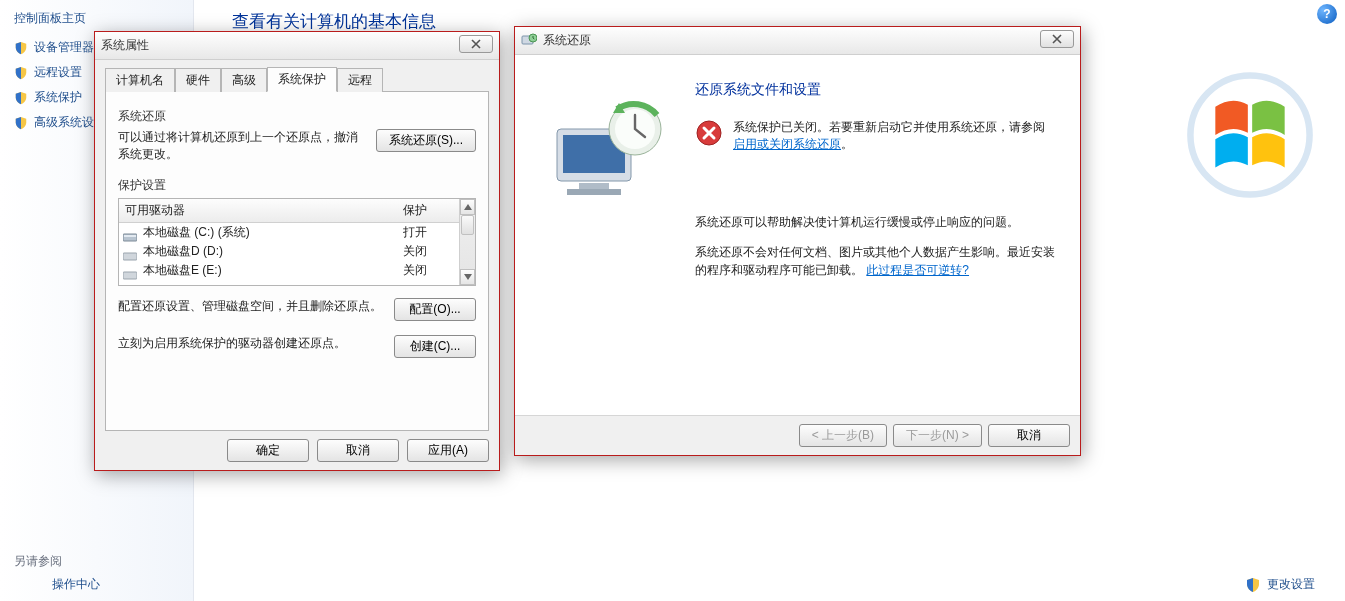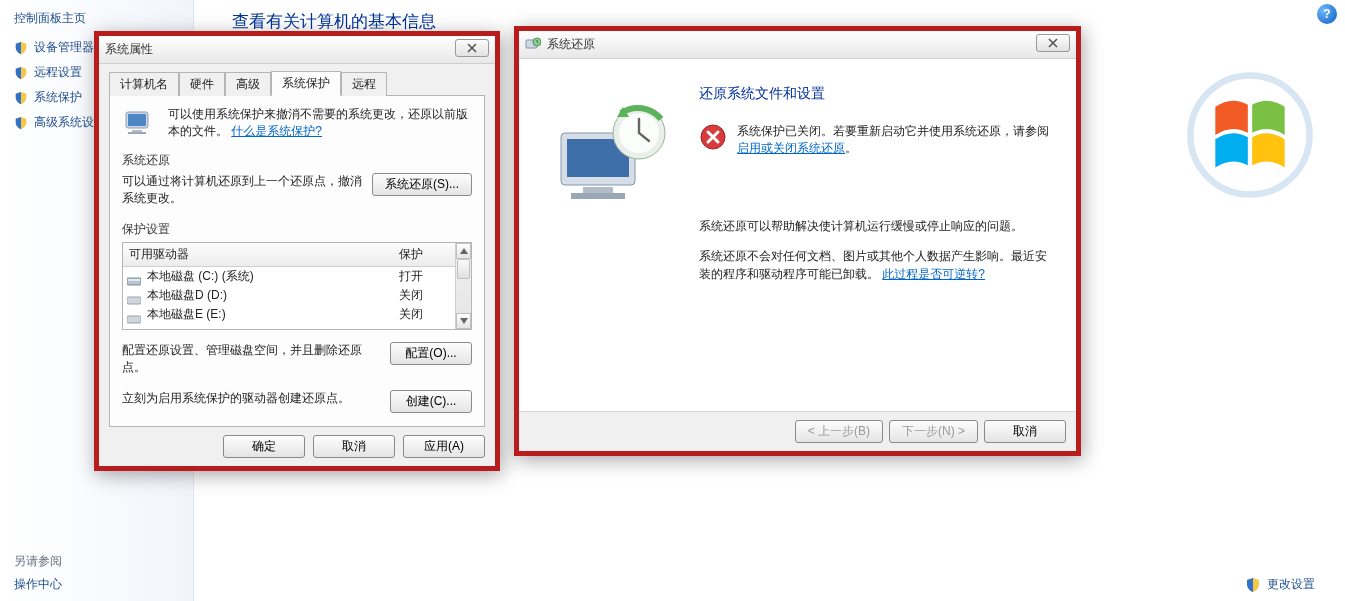--- a/index.html
+++ b/index.html
@@ -46,20 +46,21 @@
   .cp-side-bottom {
     position: absolute;
     bottom: 8px;
     left: 14px;
     color: #6b7280;
   }
   .cp-side-bottom .op-link {
     color: #1f4e8c;
     margin-top: 6px;
     cursor: pointer;
+    margin-left: 38px;
   }
 
   .cp-main { flex: 1; position: relative; padding: 4px 20px; }
   .cp-main h1 {
     color: #003399;
     font-size: 17px;
     font-weight: normal;
     margin: 6px 0 18px 18px;
   }
   .cp-table { margin-left: 40px; }
@@ -101,21 +102,21 @@
     display: flex;
     align-items: center;
     gap: 6px;
     cursor: pointer;
   }
 
   
   .dialog {
     position: absolute;
     background: #f0f0f0;
-    border: 5px solid #b91c1c;
+    border: 1px solid #b91c1c;
     box-shadow: 2px 4px 18px rgba(0,0,0,0.35);
   }
   .dialog .titlebar {
     height: 28px;
     background: linear-gradient(to bottom, #fefefe, #e8e8e8);
     border-bottom: 1px solid #cfcfcf;
     display: flex;
     align-items: center;
     padding: 0 6px;
     position: relative;
@@ -389,34 +390,20 @@
   </div>
   <div class="body">
     <div class="tabs">
       <div class="tab">计算机名</div>
       <div class="tab">硬件</div>
       <div class="tab">高级</div>
       <div class="tab active">系统保护</div>
       <div class="tab">远程</div>
     </div>
     <div class="tab-panel">
-      <div class="info-row">
-        <div class="info-icon">
-          <svg viewBox="0 0 36 36">
-              <rect x="4" y="6" width="22" height="16" rx="2" fill="#cfd8e3" stroke="#8aa0b8"></rect>
-              <rect x="6" y="8" width="18" height="12" fill="#4f86c6"></rect>
-              <rect x="10" y="24" width="10" height="2" fill="#b0bcc8"></rect>
-              <rect x="6" y="26" width="18" height="2" fill="#9aa8b5"></rect>
-            </svg>
-        </div>
-        <div>
-          <span>可以使用系统保护来撤消不需要的系统更改，还原以前版本的文件。</span>
-          <a>什么是系统保护?</a>
-        </div>
-      </div>
 
       <div class="group-title">系统还原</div>
       <div style="display:flex;align-items:flex-start;gap:10px;margin-bottom:14px;">
         <div style="flex:1;font-family:Liberation Serif, serif;">可以通过将计算机还原到上一个还原点，撤消系统更改。</div>
         <button class="win-btn">系统还原(S)...</button>
       </div>
 
       <div class="group-title">保护设置</div>
 
       <div class="drive-table">

